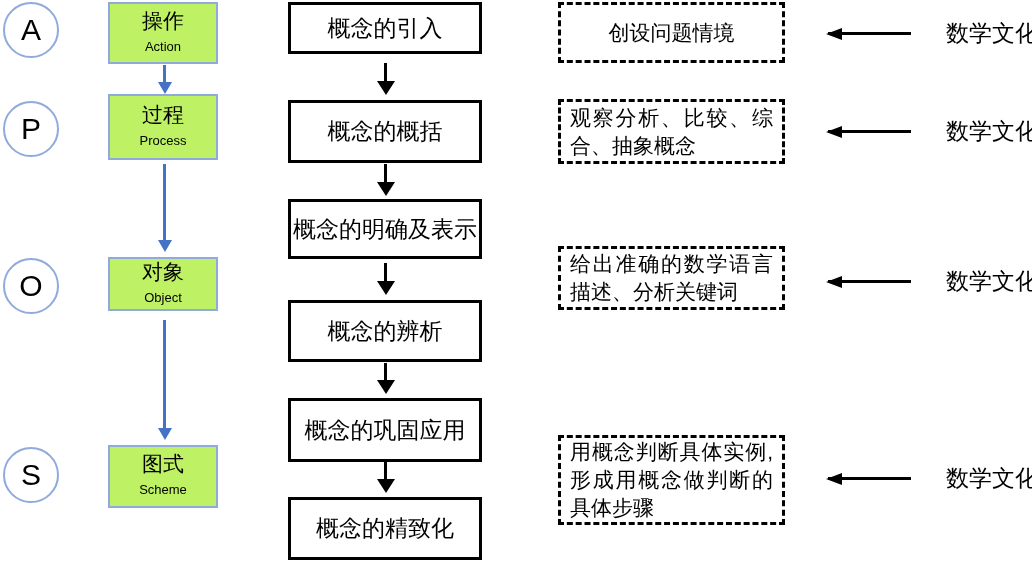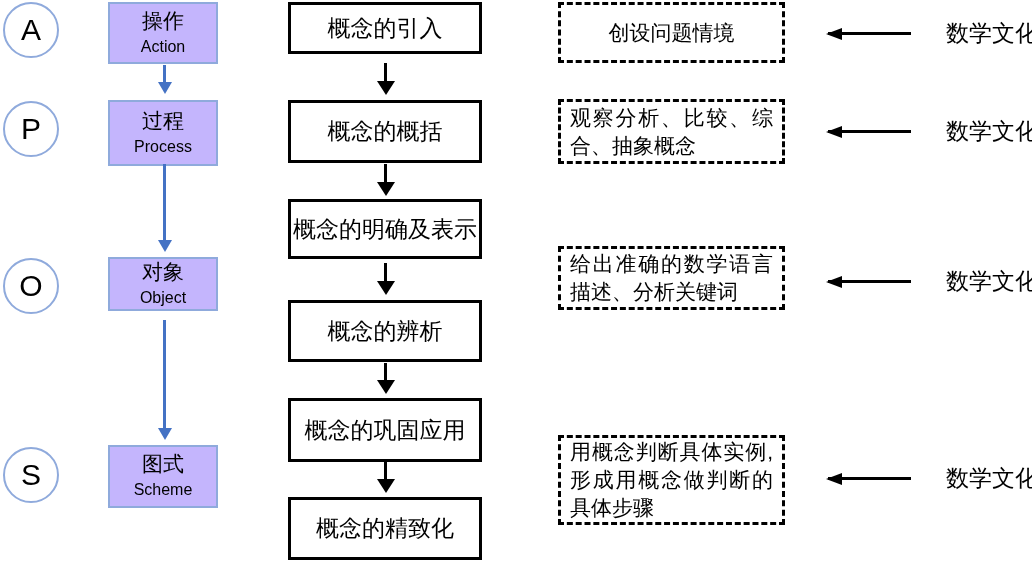--- a/index.html
+++ b/index.html
@@ -10,24 +10,24 @@
   
   .circle {
     position:absolute; left:3px; width:56px; height:56px; border-radius:50%;
     border:2.5px solid #8FAADC; display:flex; align-items:center; justify-content:center;
     font-size:30px; color:#000; background:#fff; box-sizing:border-box;
   }
   
   .blue-box {
     position:absolute; left:108px; width:110px; border:2.5px solid #8FAADC;
     display:flex; flex-direction:column; align-items:center; justify-content:center;
-    box-sizing:border-box; background:#c4b5fd; text-align:center;
+    box-sizing:border-box; background:#bef264; text-align:center;
   }
   .blue-box .zh { font-size:21px; line-height:27px; }
-  .blue-box .en { font-size:16px; line-height:26px; }
+  .blue-box .en { font-size:13px; line-height:26px; }
   
   .flow-box {
     position:absolute; left:288px; width:194px; border:3px solid #000;
     display:flex; align-items:center; justify-content:center;
     box-sizing:border-box; background:#fff; font-size:23px; white-space:nowrap;
   }
   
   .dash-box {
     position:absolute; left:558px; width:227px; border:3px dashed #000;
     box-sizing:border-box; background:#fff; font-size:21px; line-height:28px;
@@ -72,21 +72,21 @@
       <span>O</span>
     </div>
   <div class="circle" style="top:447px">
       <span>S</span>
     </div>
 
   <div class="blue-box" style="top:2px;height:62px">
     <span class="zh">操作</span>
     <span class="en">Action</span>
   </div>
-  <div class="blue-box" style="top:100px;height:66px">
+  <div class="blue-box" style="top:94px;height:66px">
     <span class="zh">过程</span>
     <span class="en">Process</span>
   </div>
   <div class="blue-box" style="top:257px;height:54px">
     <span class="zh">对象</span>
     <span class="en">Object</span>
   </div>
   <div class="blue-box" style="top:445px;height:63px">
     <span class="zh">图式</span>
     <span class="en">Scheme</span>

